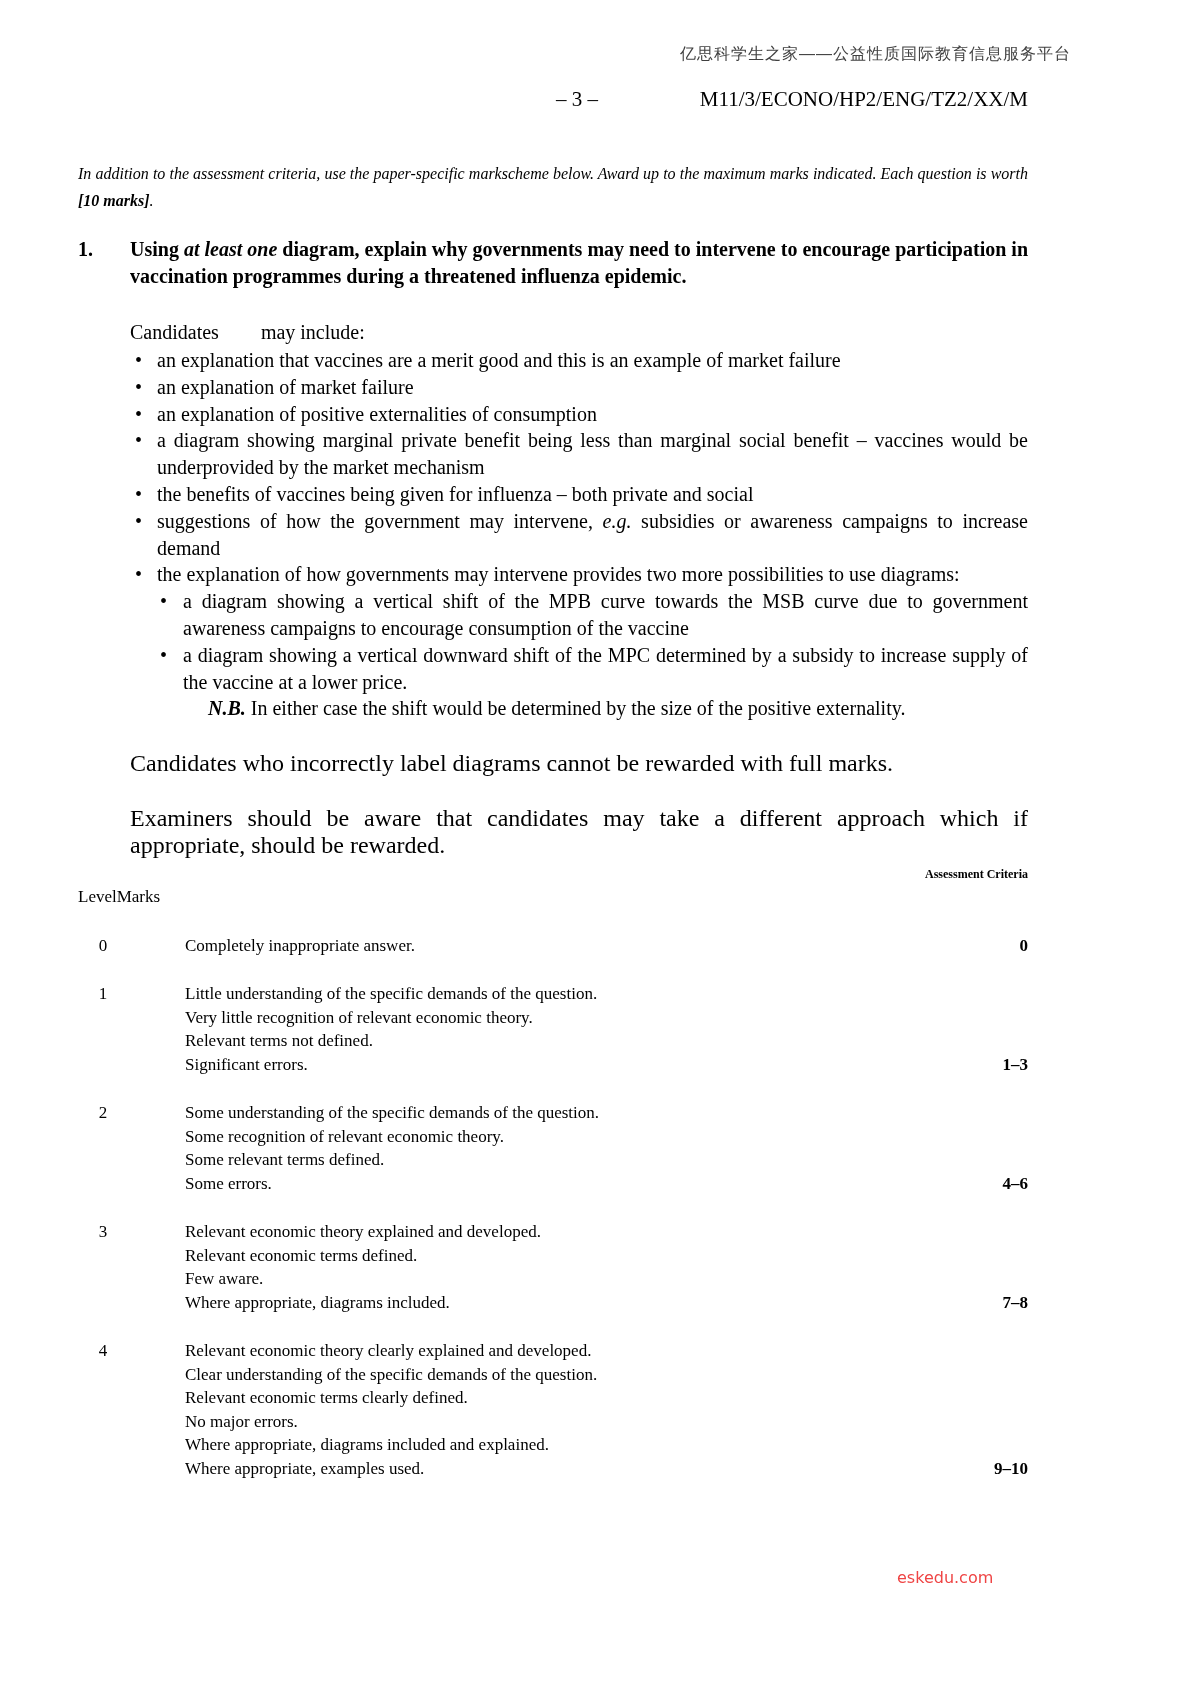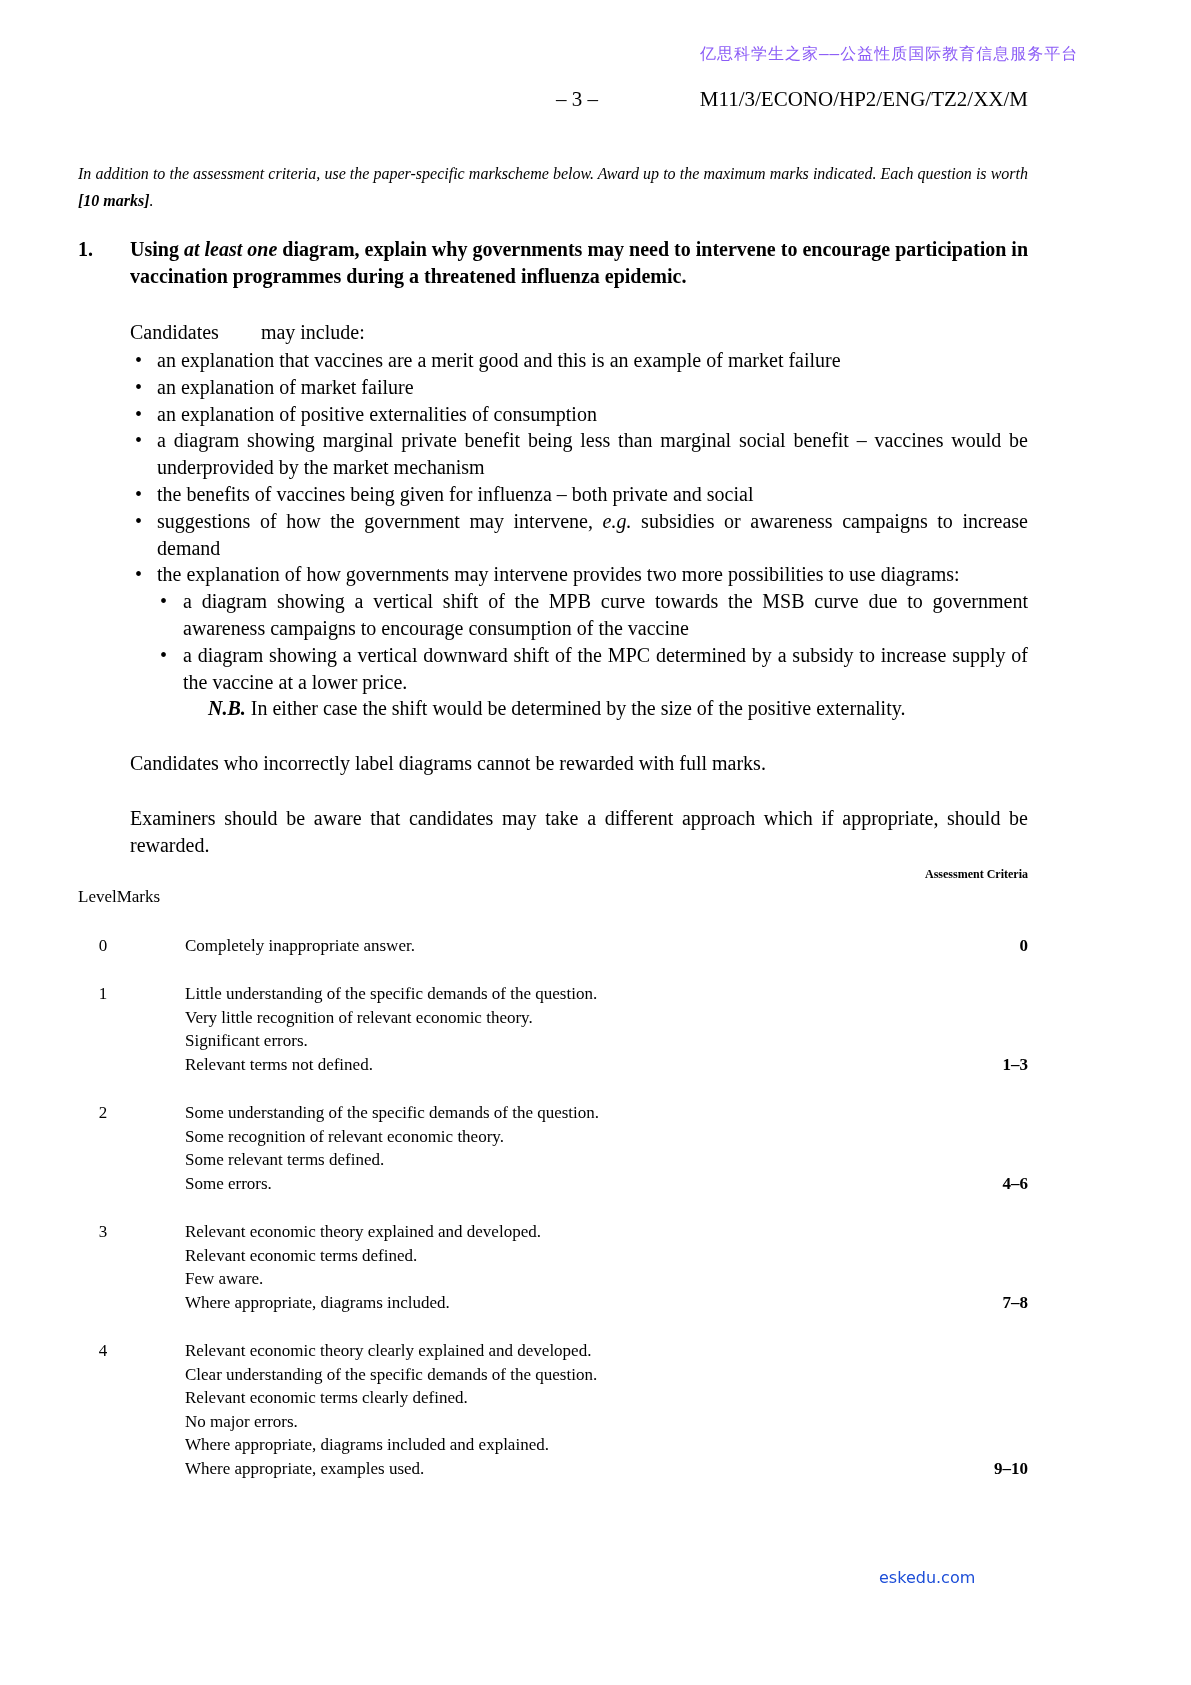--- a/index.html
+++ b/index.html
@@ -5,23 +5,23 @@
   * { margin: 0; padding: 0; box-sizing: border-box; }
   html, body { background: #ffffff; }
   body {
     width: 1191px; height: 1685px;
     position: relative;
     overflow: hidden;
     font-family: "Liberation Serif", "DejaVu Serif", serif;
     color: #000000;
   }
   .cn-watermark {
-    position: absolute; top: 44px; left: 700px;
-    font-family: Liberation Mono, monospace;
-    font-size: 16px; color: #8b5cf6; letter-spacing: 1px;
+    position: absolute; top: 44px; left: 680px;
+    font-family: Liberation Sans, sans-serif;
+    font-size: 16px; color: #404040; letter-spacing: 1px;
     white-space: nowrap;
   }
   .page-number {
     position: absolute; top: 87px; left: 556px;
     font-size: 21px; white-space: nowrap;
   }
   .paper-code {
     position: absolute; top: 87px; right: 163px;
     font-size: 21px; white-space: nowrap;
   }
@@ -42,32 +42,32 @@
   .candidates .c-bold { font-weight: normal; margin-left: 37px; }
   .bullets { margin-left: 57px; margin-top: 1px; font-size: 20px; line-height: 26.8px; }
   .bullet { display: flex; }
   .bullet .marker { width: 22px; flex: none; }
   .bullet .btext { flex: 1; text-align: justify; }
   .sub-bullets { margin-left: 25px; }
   .sub-bullets .marker { width: 23px; }
   .bullet .b-em { font-style: italic; }
   .nb-line { margin-left: 48px; text-align: justify; }
   .nb-line .nb-label { font-weight: bold; font-style: italic; }
-  .note { margin-top: 28px; margin-left: 52px; font-size: 20px; line-height: 27px; text-align: justify; }
+  .note { margin-top: 28px; margin-left: 52px; font-size: 24px; line-height: 27px; text-align: justify; }
   .criteria { margin-top: 8px; font-size: 17px; }
   .crit-title { text-align: right; font-weight: bold; font-size: 12px; }
   .crit-header { display: flex; justify-content: flex-start; margin-top: 3px; line-height: 23.5px; }
   .crit-row { display: flex; margin-top: 25px; line-height: 23.5px; }
   .crit-level { width: 50px; flex: none; text-align: center; }
   .crit-lines { flex: 1; margin-left: 57px; }
   .crit-marks { flex: none; font-weight: bold; align-self: flex-end; text-align: right; }
   .footer-watermark {
-    position: absolute; top: 1568px; left: 879px;
+    position: absolute; top: 1568px; left: 897px;
     font-family: "DejaVu Sans", "Liberation Sans", sans-serif;
-    font-size: 16px; color: #1d4ed8; white-space: nowrap;
+    font-size: 16px; color: #ef4444; white-space: nowrap;
   }
 </style>
 </head>
 <body>
 
 <div class="cn-watermark">亿思科学生之家——公益性质国际教育信息服务平台</div>
 <div class="page-number">– 3 –</div>
 <div class="paper-code">M11/3/ECONO/HP2/ENG/TZ2/XX/M</div>
 
 <div class="content">
@@ -140,22 +140,22 @@
             <div>Completely inappropriate answer.</div>
           </span>
     <span class="crit-marks">0</span>
   </div>
 
   <div class="crit-row">
     <span class="crit-level">1</span>
     <span class="crit-lines">
             <div>Little understanding of the specific demands of the question.</div>
             <div>Very little recognition of relevant economic theory.</div>
+            <div>Relevant terms not defined.</div>
             <div>Significant errors.</div>
-            <div>Relevant terms not defined.</div>
           </span>
     <span class="crit-marks">1–3</span>
   </div>
 
   <div class="crit-row">
     <span class="crit-level">2</span>
     <span class="crit-lines">
             <div>Some understanding of the specific demands of the question.</div>
             <div>Some recognition of relevant economic theory.</div>
             <div>Some relevant terms defined.</div>

